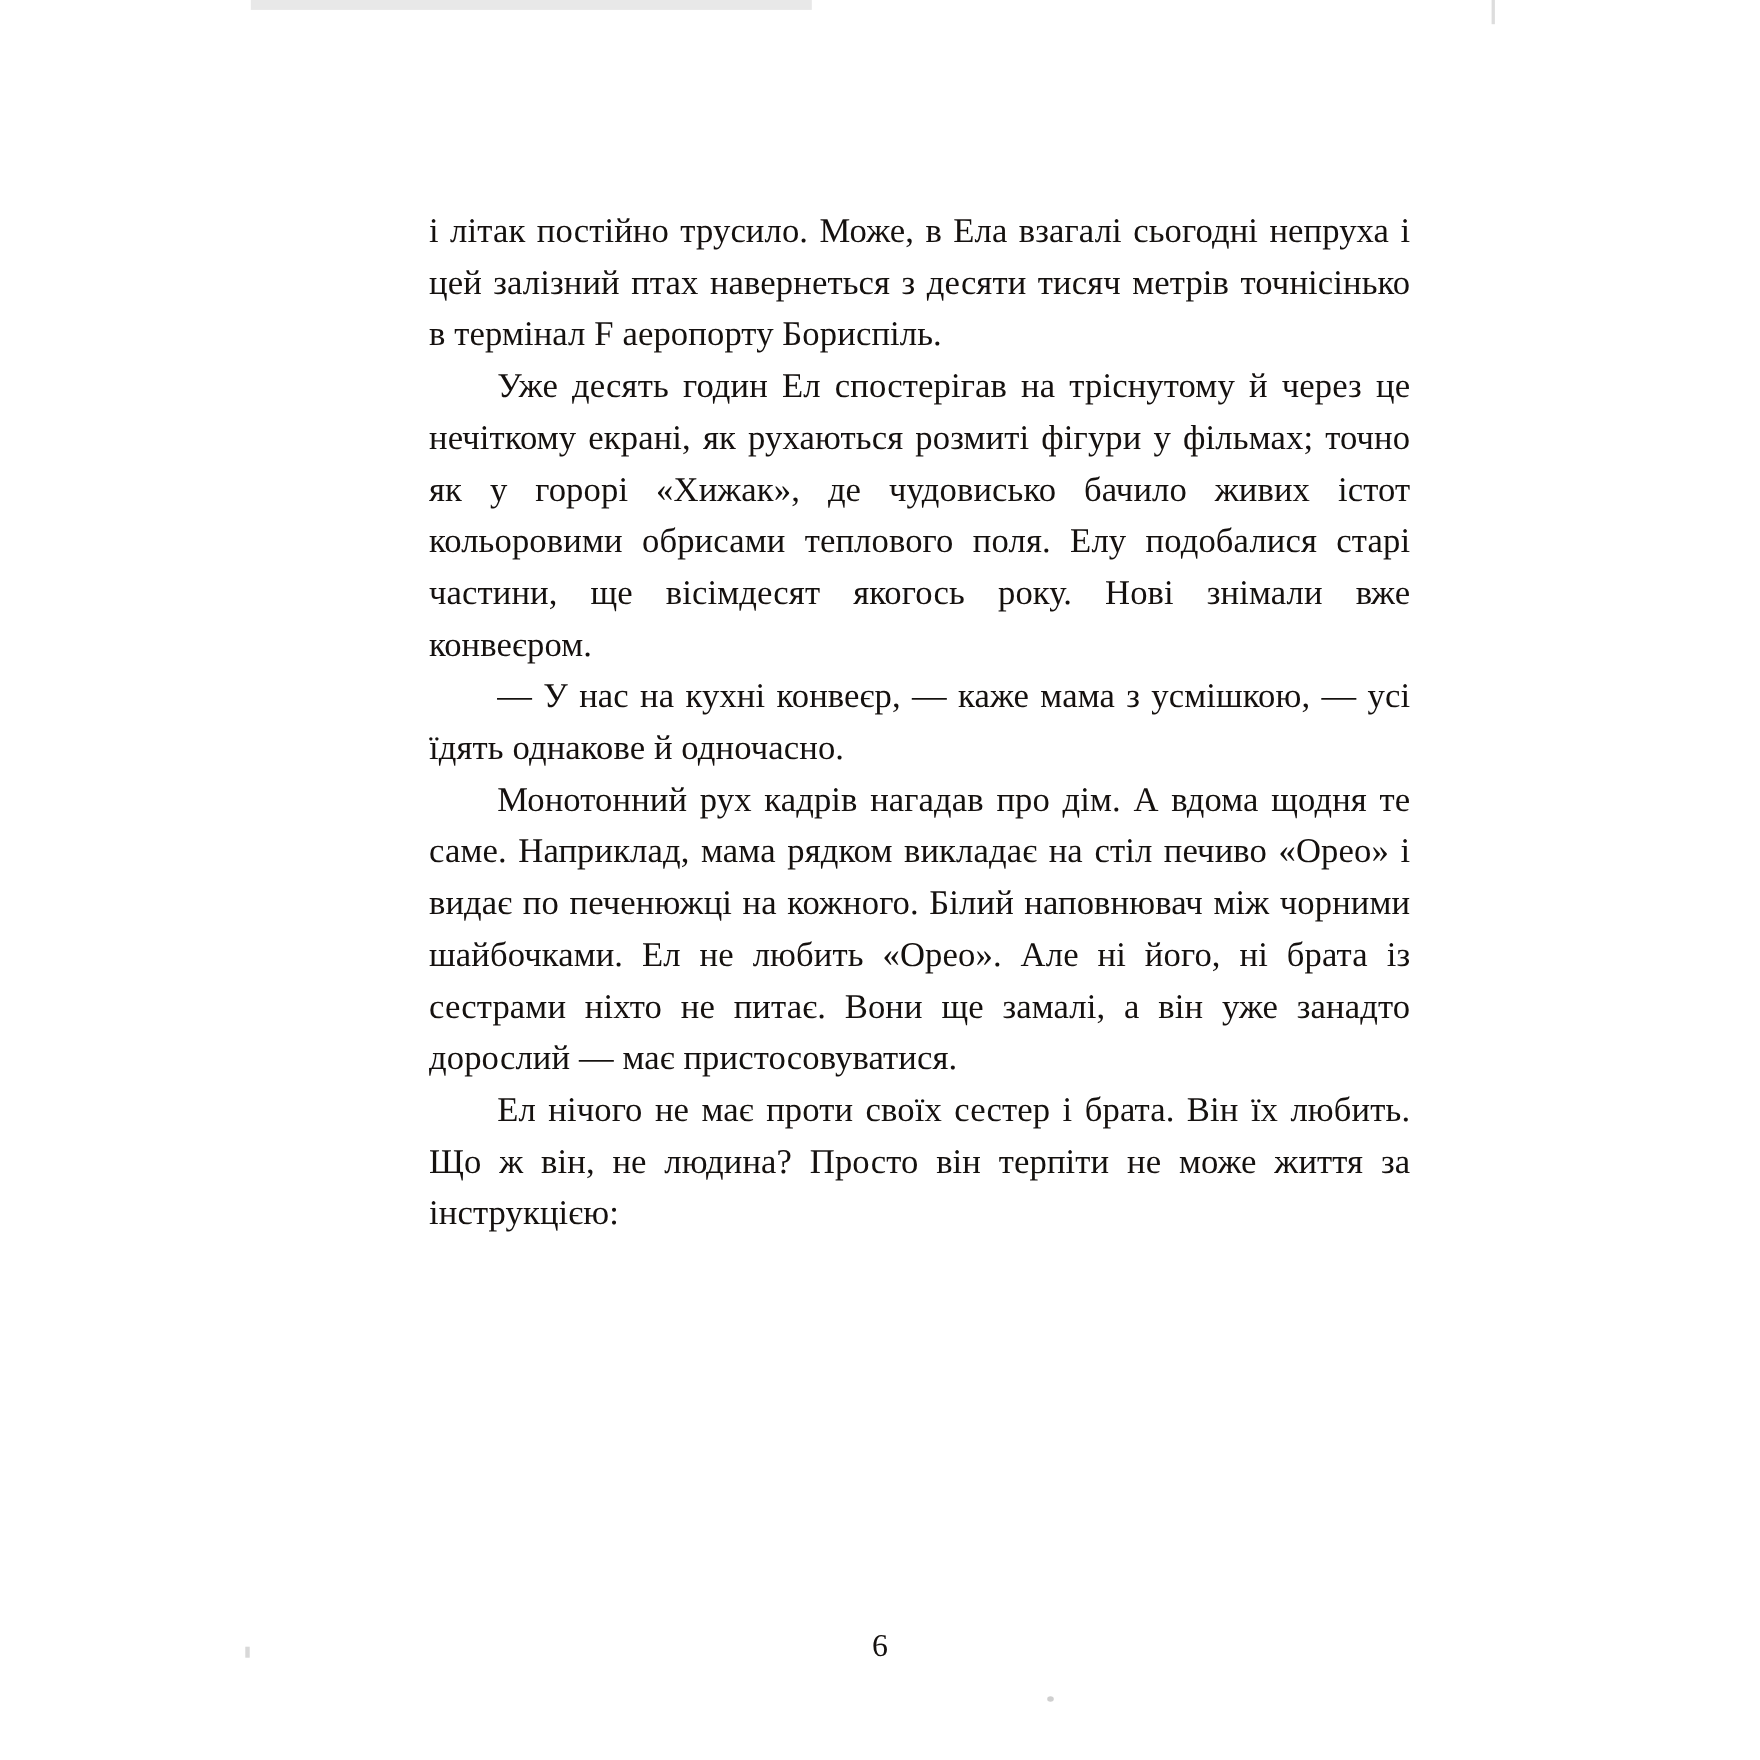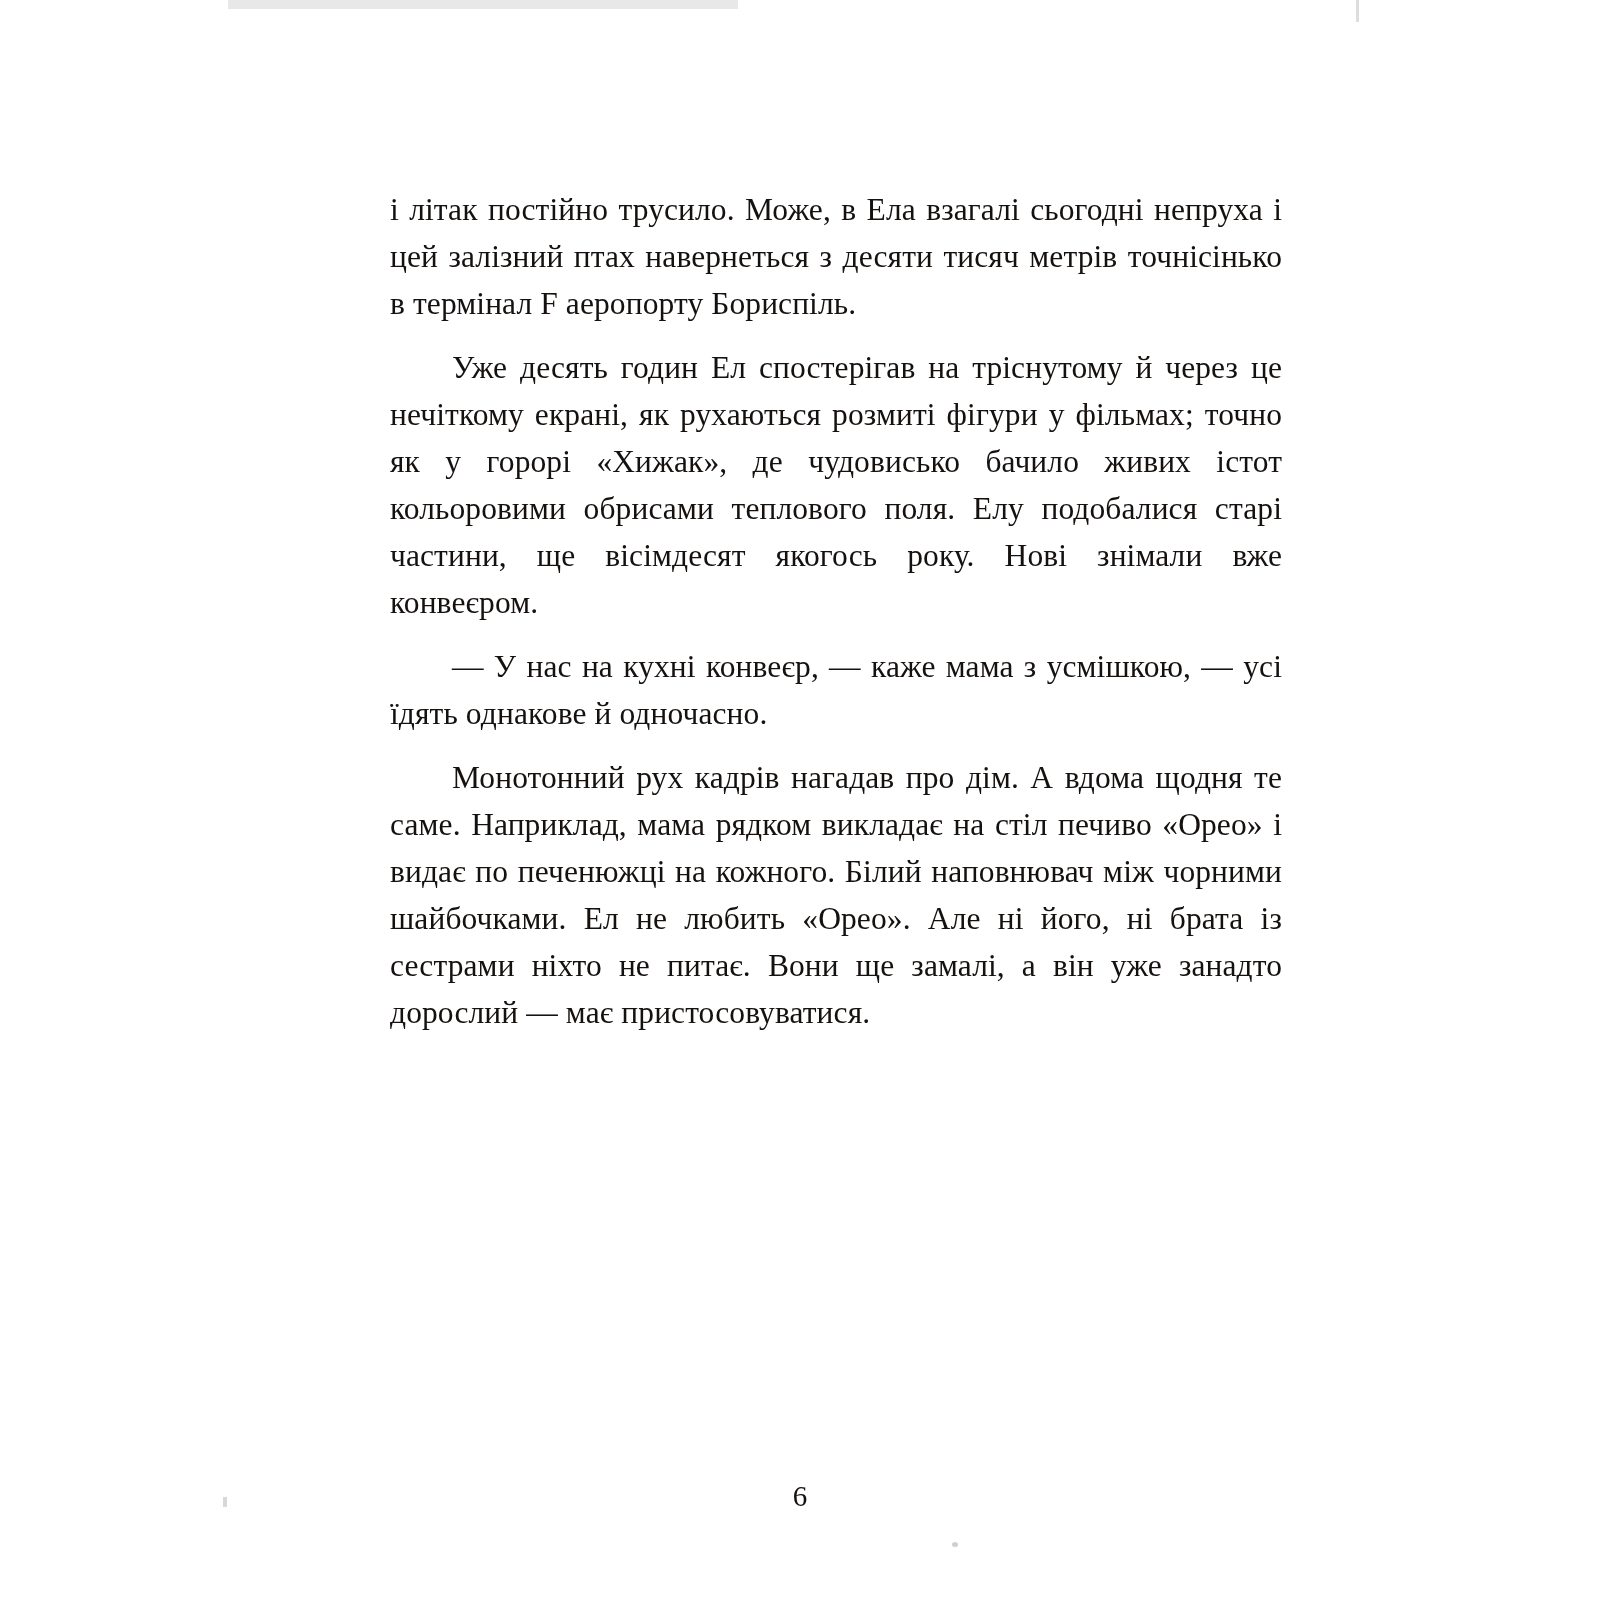--- a/index.html
+++ b/index.html
@@ -47,21 +47,20 @@
     font-size: 31.5px;
     line-height: 47px;
     color: #15110f;
     text-align: justify;
     text-indent: 0;
     font-family: "Liberation Serif", serif;
     letter-spacing: 0.1px;
   }
   p.body-par.indented {
     text-indent: 62px;
-    margin-top: 17px;
   }
   .page-number {
     position: absolute;
     top: 1480px;
     left: 0;
     width: 1600px;
     text-align: center;
     font-size: 29px;
     color: #15110f;
     font-family: "Liberation Serif", serif;
@@ -90,20 +89,21 @@
 <div class="page">
 
   <div class="scan-artifact-left"></div>
   <div class="scan-artifact-right"></div>
 
   <div class="text-column">
     <p class="body-par">і літак постійно трусило. Може, в Ела взагалі сьогодні непруха і цей залізний птах навернеться з десяти тисяч метрів точнісінько в термінал F аеропорту Бориспіль.</p>
     <p class="body-par indented">Уже десять годин Ел спостерігав на тріснутому й через це нечіткому екрані, як рухаються розмиті фігури у фільмах; точно як у горорі «Хижак», де чудовисько бачило живих істот кольоровими обрисами теплового поля. Елу подобалися старі частини, ще вісімдесят якогось року. Нові знімали вже конвеєром.</p>
     <p class="body-par indented">— У нас на кухні конвеєр, — каже мама з усмішкою, — усі їдять однакове й одночасно.</p>
     <p class="body-par indented">Монотонний рух кадрів нагадав про дім. А вдома щодня те саме. Наприклад, мама рядком викладає на стіл печиво «Орео» і видає по печенюжці на кожного. Білий наповнювач між чорними шайбочками. Ел не любить «Орео». Але ні його, ні брата із сестрами ніхто не питає. Вони ще замалі, а він уже занадто дорослий — має пристосовуватися.</p>
+    <p class="body-par indented">Ел нічого не має проти своїх сестер і брата. Він їх любить. Що ж він, не людина? Просто він терпіти не може життя за інструкцією:</p>
   </div>
 
   <div class="page-number">6</div>
 
   <div class="speck-a"></div>
   <div class="speck-b"></div>
 
 </div>
 
 </body></html>

